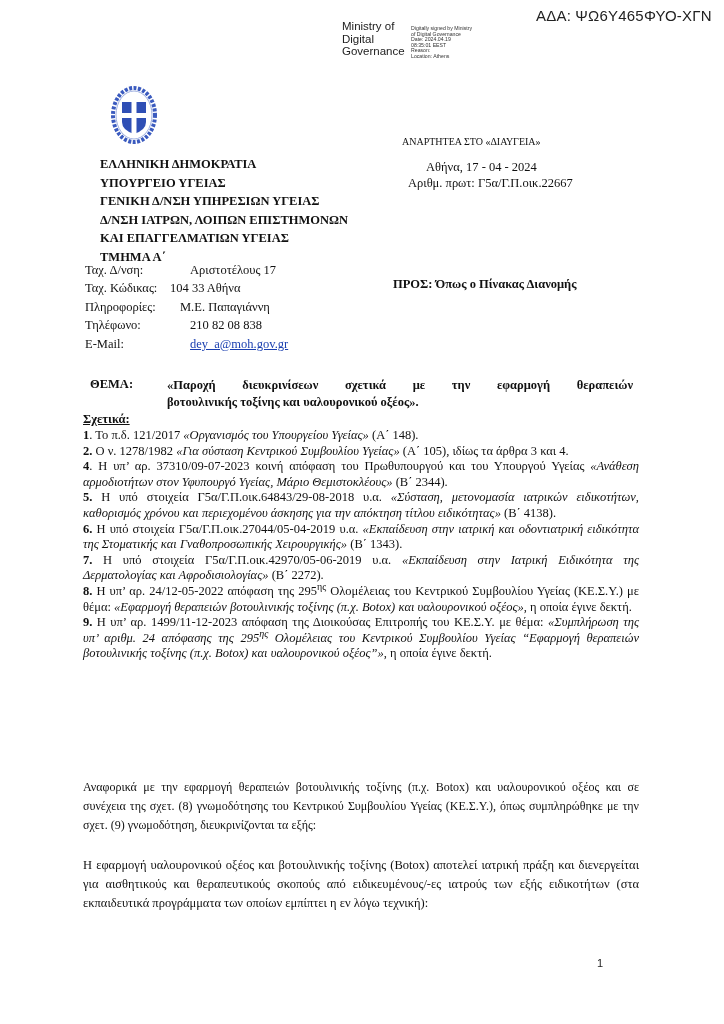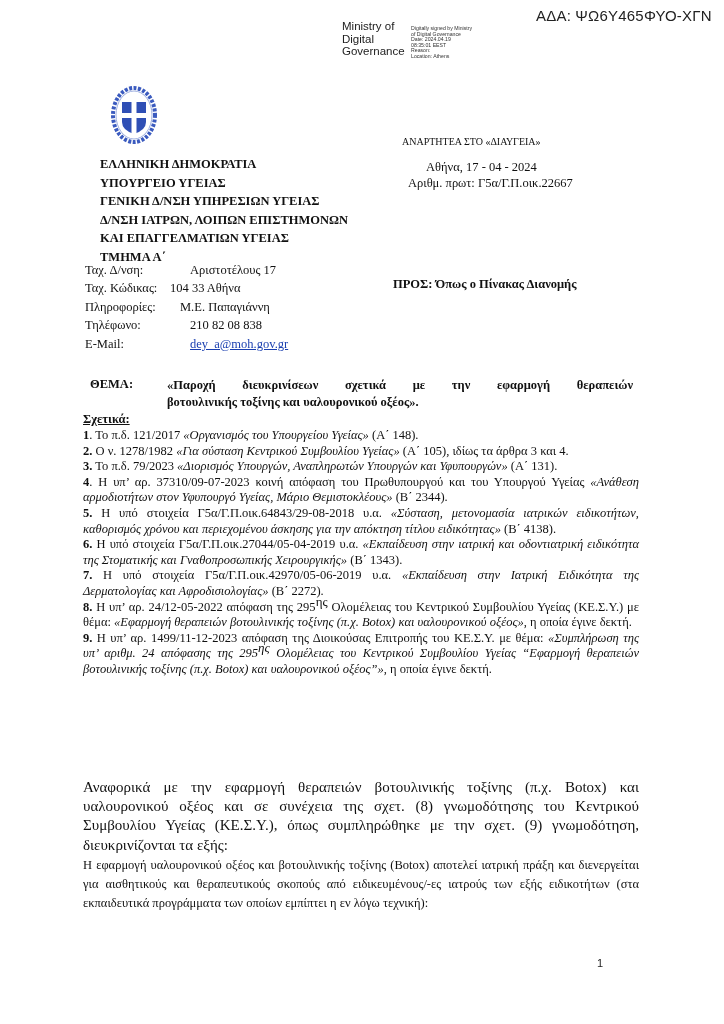--- a/index.html
+++ b/index.html
@@ -20,22 +20,22 @@
   .right3 { left: 408px; top: 176px; font-size: 12.5px; white-space: nowrap; }
   .pros { left: 393px; top: 277px; font-size: 12.5px; font-weight: bold; white-space: nowrap; }
   .thema-lbl { left: 90px; top: 377px; font-size: 12.5px; font-weight: bold; }
   .thema-txt { left: 167px; top: 377px; width: 466px; font-size: 12.5px; font-weight: bold; line-height: 17px; text-align: justify; text-align-last: left; }
   .thema-txt .l1 { display: block; text-align: justify; text-align-last: justify; }
   .schetika { left: 83px; top: 412px; font-size: 12.5px; font-weight: bold; text-decoration: underline; }
   .refs { left: 83px; top: 428px; width: 556px; font-size: 12.5px; line-height: 15.6px; text-align: justify; }
   .refs p { margin: 0; }
   .refs b { font-weight: bold; }
   .refs i { font-style: italic; }
-  sup { font-size: 13px; line-height: 0; }
-  .body1 { left: 83px; top: 778px; width: 556px; font-size: 15px; line-height: 19.2px; text-align: justify; }
+  sup { font-size: 10px; line-height: 0; }
+  .body1 { left: 83px; top: 778px; width: 556px; font-size: 12px; line-height: 19.2px; text-align: justify; }
   .body2 { left: 83px; top: 856px; width: 556px; font-size: 12.5px; line-height: 19.2px; text-align: justify; }
   .pageno { left: 597px; top: 957px; font-family: "Liberation Sans", sans-serif; font-size: 11px; color: #222; }
 </style>
 </head>
 <body>
 
 <div class="abs ada">ΑΔΑ: ΨΩ6Υ465ΦΥΟ-ΧΓΝ</div>
 
 <div class="abs sig-org">
   <div>Ministry of</div>
@@ -102,21 +102,20 @@
 <div class="abs thema-txt">
   <span class="l1">«Παροχή διευκρινίσεων σχετικά με την εφαρμογή θεραπειών</span>
   <span>βοτουλινικής τοξίνης και υαλουρονικού οξέος».</span>
 </div>
 
 <div class="abs schetika">Σχετικά:</div>
 
 <div class="abs refs">
   <p><b>1</b><span>. Το π.δ. 121/2017 </span><i>«Οργανισμός του Υπουργείου Υγείας»</i><span> (Α΄ 148).</span></p>
   <p><b>2.</b><span> Ο ν. 1278/1982 </span><i>«Για σύσταση Κεντρικού Συμβουλίου Υγείας»</i><span> (Α΄ 105), ιδίως τα άρθρα 3 και 4.</span></p>
-  <p><b>3.</b><span> Το π.δ. 79/2023 </span><i>«Διορισμός Υπουργών, Αναπληρωτών Υπουργών και Υφυπουργών»</i><span> (Α΄ 131).</span></p>
   <p><b>4</b><span>. Η υπ’ αρ. 37310/09-07-2023 κοινή απόφαση του Πρωθυπουργού και του Υπουργού Υγείας </span><i>«Ανάθεση αρμοδιοτήτων στον Υφυπουργό Υγείας, Μάριο Θεμιστοκλέους»</i><span> (Β΄ 2344).</span></p>
   <p><b>5.</b><span> Η υπό στοιχεία Γ5α/Γ.Π.οικ.64843/29-08-2018 υ.α.  </span><i>«Σύσταση, μετονομασία ιατρικών ειδικοτήτων, καθορισμός χρόνου και περιεχομένου άσκησης για την απόκτηση τίτλου ειδικότητας»</i><span> (Β΄ 4138).</span></p>
   <p><b>6.</b><span> Η υπό στοιχεία Γ5α/Γ.Π.οικ.27044/05-04-2019 υ.α. </span><i>«Εκπαίδευση στην ιατρική και οδοντιατρική ειδικότητα της Στοματικής και Γναθοπροσωπικής Χειρουργικής»</i><span> (Β΄ 1343).</span></p>
   <p><b>7.</b><span> Η υπό στοιχεία Γ5α/Γ.Π.οικ.42970/05-06-2019 υ.α. </span><i>«Εκπαίδευση στην Ιατρική Ειδικότητα της Δερματολογίας και Αφροδισιολογίας»</i><span> (Β΄ 2272).</span></p>
   <p><b>8.</b><span> Η υπ’ αρ. 24/12-05-2022 απόφαση της 295</span><sup>ης</sup><span> Ολομέλειας του Κεντρικού Συμβουλίου Υγείας (ΚΕ.Σ.Υ.) με θέμα: </span><i>«Εφαρμογή θεραπειών βοτουλινικής τοξίνης (π.χ. Botox) και υαλουρονικού οξέος»</i><span>, η οποία έγινε δεκτή.</span></p>
   <p><b>9.</b><span> Η υπ’ αρ. 1499/11-12-2023 απόφαση της Διοικούσας Επιτροπής του ΚΕ.Σ.Υ. με θέμα: </span><i>«Συμπλήρωση της υπ’ αριθμ. 24 απόφασης της 295</i><i><sup>ης</sup></i><i> Ολομέλειας του Κεντρικού Συμβουλίου Υγείας “Εφαρμογή θεραπειών βοτουλινικής τοξίνης (π.χ. Botox) και υαλουρονικού οξέος”»</i><span>, η οποία έγινε δεκτή.</span></p>
 </div>
 
 <div class="abs body1">Αναφορικά με την εφαρμογή θεραπειών βοτουλινικής τοξίνης (π.χ. Botox) και υαλουρονικού οξέος και σε συνέχεια της σχετ. (8) γνωμοδότησης του Κεντρικού Συμβουλίου Υγείας (ΚΕ.Σ.Υ.), όπως συμπληρώθηκε με την σχετ. (9) γνωμοδότηση, διευκρινίζονται τα εξής:</div>
 <div class="abs body2">Η εφαρμογή υαλουρονικού οξέος και βοτουλινικής τοξίνης (Botox) αποτελεί ιατρική πράξη και διενεργείται για αισθητικούς και θεραπευτικούς σκοπούς από ειδικευμένους/-ες ιατρούς των εξής ειδικοτήτων (στα εκπαιδευτικά προγράμματα των οποίων εμπίπτει η εν λόγω τεχνική):</div>

